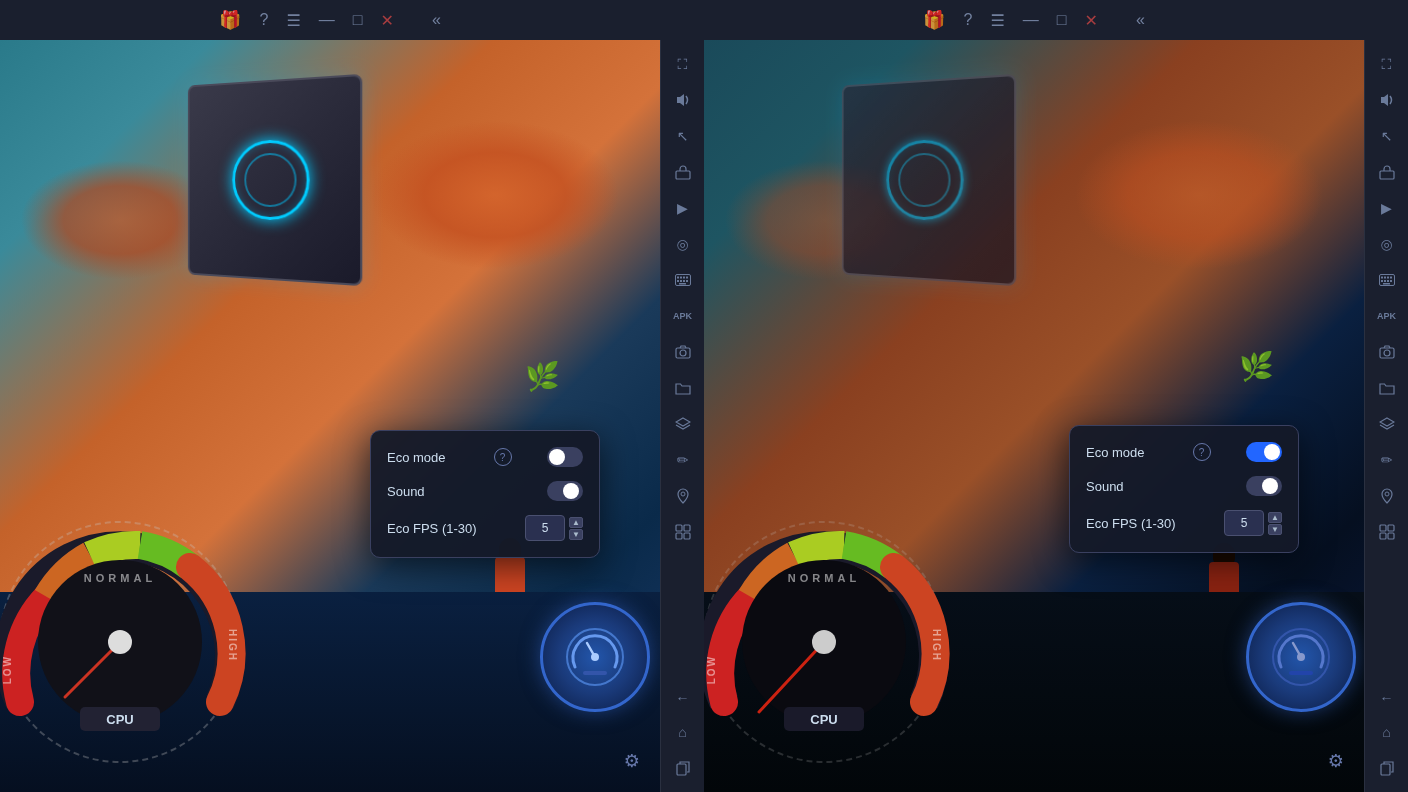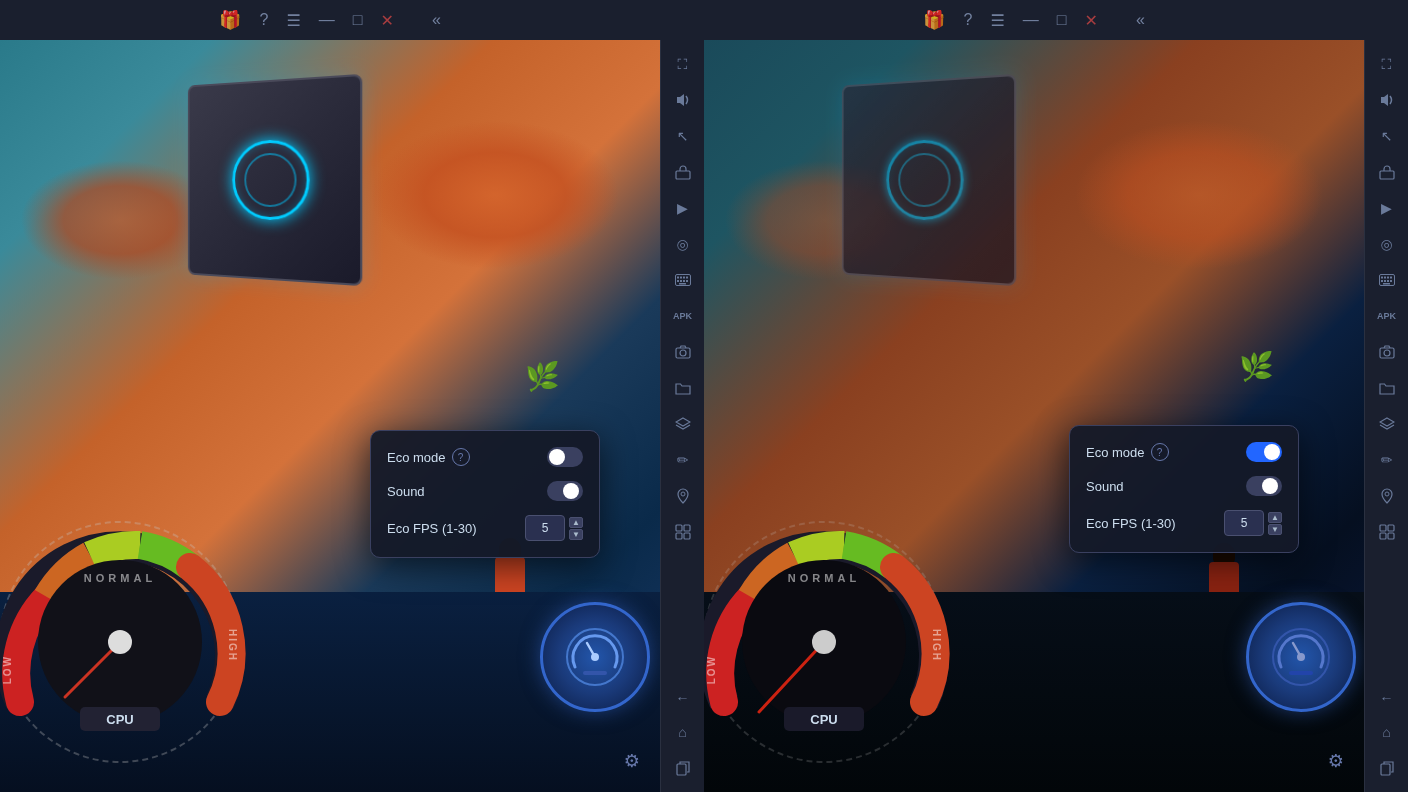--- a/index.html
+++ b/index.html
@@ -417,20 +417,21 @@
     }
 
     .fps-label {
       color: #ccddee;
       font-size: 13px;
     }
 
     .eco-title-row {
       display: flex;
       align-items: center;
+      gap: 42px;
     }
 
     
     .gauge-label-normal {
       position: absolute;
       top: 60px;
       left: 50%;
       transform: translateX(-50%);
       color: rgba(255,255,255,0.5);
       font-size: 11px;

